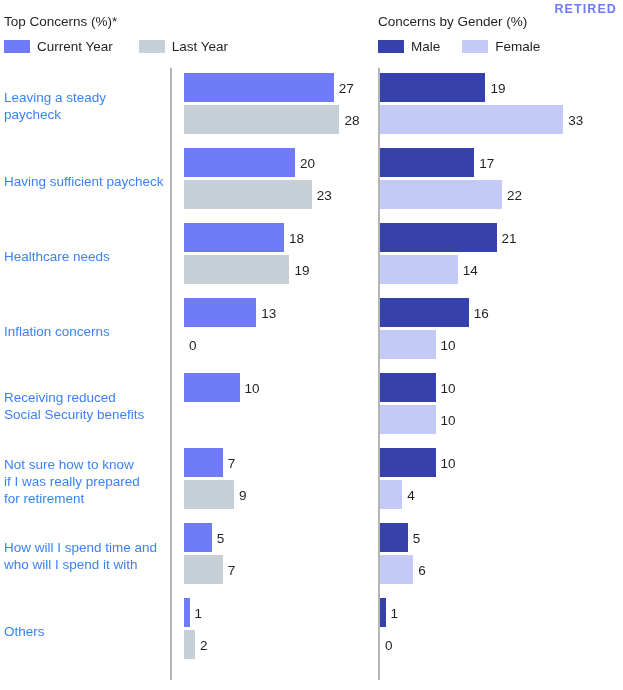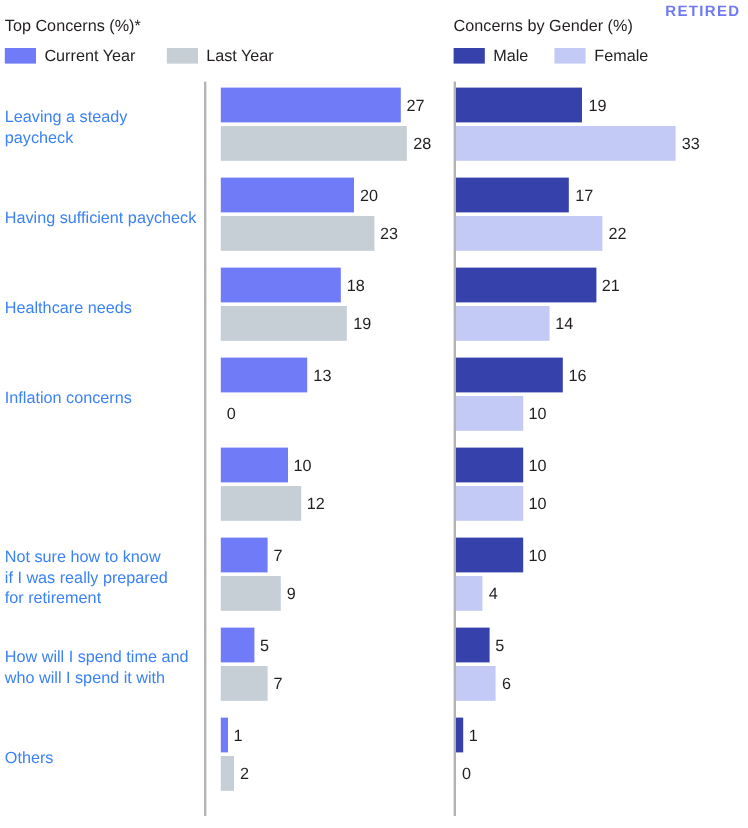--- a/index.html
+++ b/index.html
@@ -227,28 +227,26 @@
               <div class="bar-wrap series-a">
                 <div class="bar" style="width: 72.15px; background: rgb(112, 123, 248);"></div>
                 <span class="bar-value" style="left: 72.15px;">13</span>
               </div>
               <div class="bar-wrap series-b">
                 <span class="bar-value" style="left: 0px;">0</span>
               </div>
             </div>
           </div>
           <div class="row">
+            <div class="cat-label">Receiving reduced
+Social Security benefits</div>
             <div class="bars">
               <div class="bar-wrap series-a">
                 <div class="bar" style="width: 55.5px; background: rgb(112, 123, 248);"></div>
                 <span class="bar-value" style="left: 55.5px;">10</span>
-              </div>
-              <div class="bar-wrap series-b">
-                <div class="bar" style="width: 66.6px; background: rgb(198, 206, 214);"></div>
-                <span class="bar-value" style="left: 66.6px;">12</span>
               </div>
             </div>
           </div>
           <div class="row">
             <div class="cat-label">Not sure how to know
 if I was really prepared
 for retirement</div>
             <div class="bars">
               <div class="bar-wrap series-a">
                 <div class="bar" style="width: 38.85px; background: rgb(112, 123, 248);"></div>

